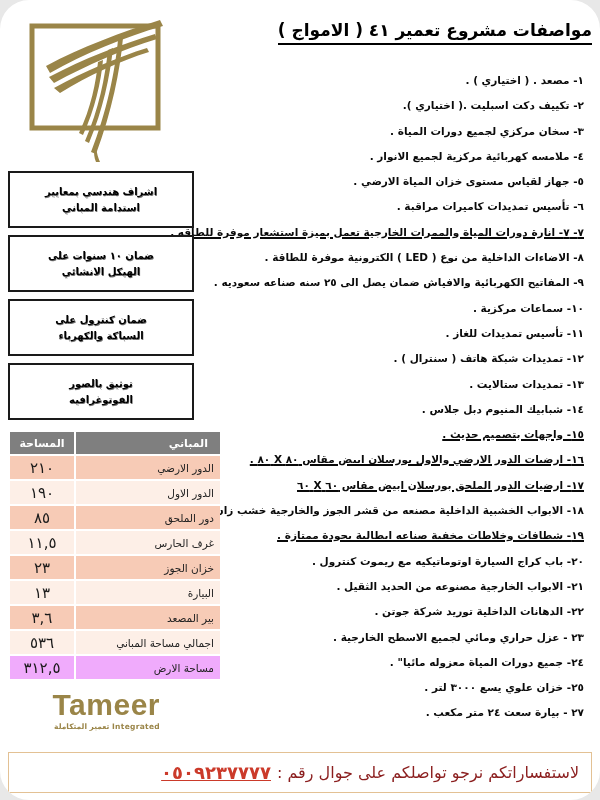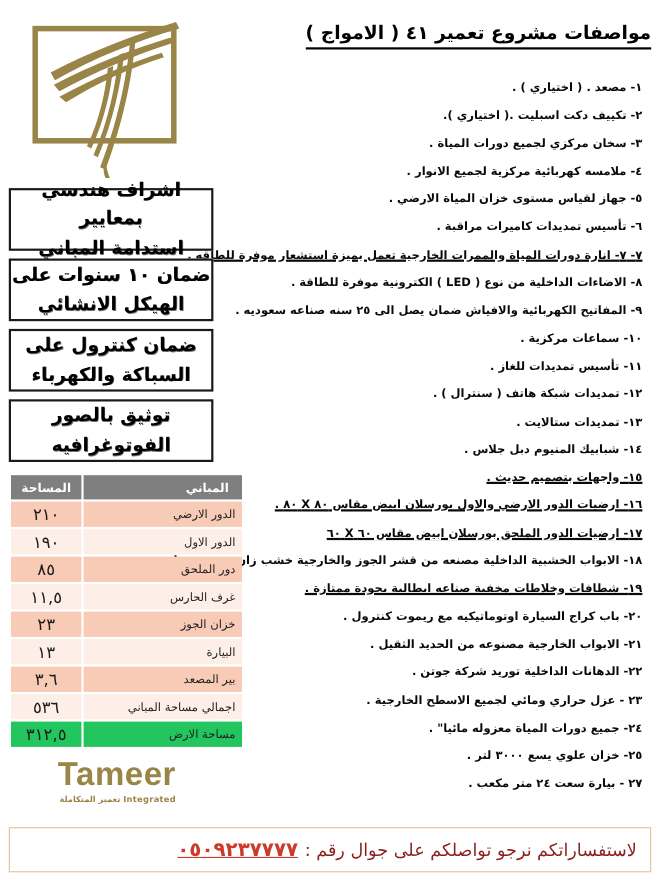--- a/index.html
+++ b/index.html
@@ -1,50 +1,50 @@
 <!DOCTYPE html>
 <html lang="ar"><head>
 <meta charset="utf-8">
 <style>
   html,body{margin:0;padding:0;}
   body{width:600px;height:800px;background:#e8e8e8;font-family:"DejaVu Sans",sans-serif;}
-  .page{position:relative;width:600px;height:800px;background:#ffffff;overflow:hidden;}
+  .page{position:relative;width:600px;height:800px;background:#ffffff;overflow:hidden;border-radius:29px;}
 
   
   .title{position:absolute;top:20px;right:8px;direction:rtl;font-size:17px;font-weight:bold;
          color:#000;border-bottom:2.5px solid #000;padding-bottom:3px;white-space:nowrap;}
 
   
   .logo-mark{position:absolute;top:14px;left:26px;}
 
   
   .spec-list{position:absolute;top:60px;right:8px;left:0;margin:8px;padding:0;list-style:none;
              direction:rtl;text-align:right;font-weight:bold;font-size:10.5px;color:#0a0a0a;}
   .spec-list li{line-height:25.3px;white-space:nowrap;}
   .spec-list li.u{text-decoration:underline;text-decoration-thickness:1.5px;}
 
   
   .badges{position:absolute;top:171px;left:8px;width:186px;}
   .badge{box-sizing:border-box;border:2px solid #1a1a1a;background:#fff;margin-bottom:7px;
          height:57px;display:flex;flex-direction:column;justify-content:center;
-         text-align:center;direction:rtl;font-weight:bold;font-size:17px;line-height:1.55;
+         text-align:center;direction:rtl;font-weight:bold;font-size:10px;line-height:1.55;
          color:#000;text-shadow:0.6px 0.6px 0 rgba(0,0,0,0.55);}
 
   
   .area-table{position:absolute;top:430px;left:8px;border-collapse:separate;border-spacing:2px;
               direction:ltr;}
   .area-table th{background:#7f7f7f;color:#fff;font-size:11px;font-weight:bold;height:20px;}
   .area-table th.lbl-h{width:128px;text-align:right;padding-left:4px;padding-right:12px;direction:rtl;}
   .area-table th.val-h{width:62px;text-align:center;}
   .area-table td{height:21px;}
   .area-table td.val{text-align:center;font-size:15px;color:#1a1a1a;}
   .area-table td.lbl{text-align:right;padding-right:6px;font-size:10.5px;direction:rtl;color:#222;}
   tr.row-a td{background:#f7cbb6;}
   tr.row-b td{background:#fdefe7;}
-  tr.row-g td{background:#22c55e;}
+  tr.row-g td{background:#f0abfc;}
 
   
   .brand{position:absolute;left:48px;top:690px;width:112px;text-align:right;color:#9a8548;}
   .brand .wordmark{font-family:"Liberation Sans",sans-serif;font-size:30px;font-weight:bold;
                    letter-spacing:0.5px;line-height:1;}
   .brand .tagline{font-size:7.5px;font-weight:bold;margin-top:2px;direction:ltr;
                   letter-spacing:0.3px;white-space:nowrap;}
 
   
   .contact-bar{position:absolute;left:8px;right:8px;top:752px;height:41px;box-sizing:border-box;

